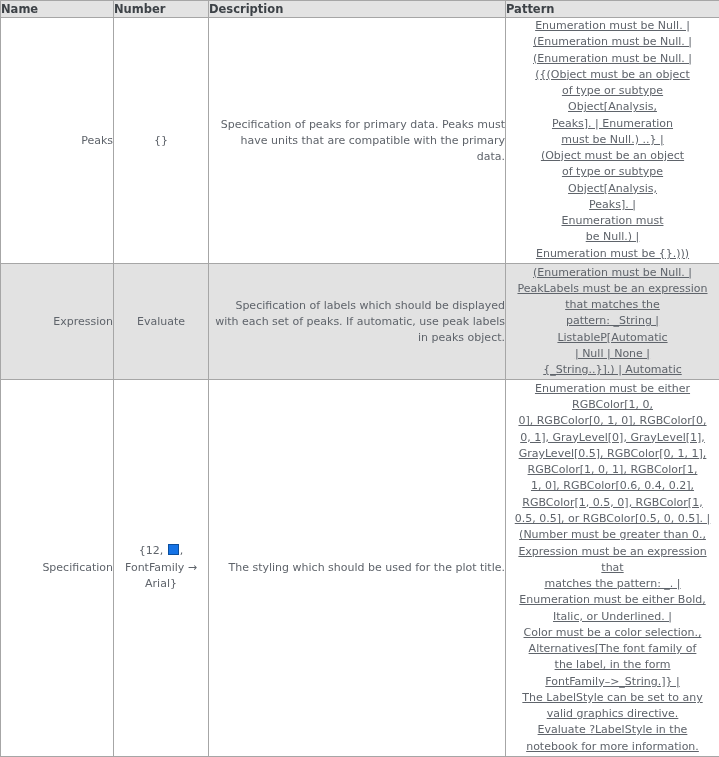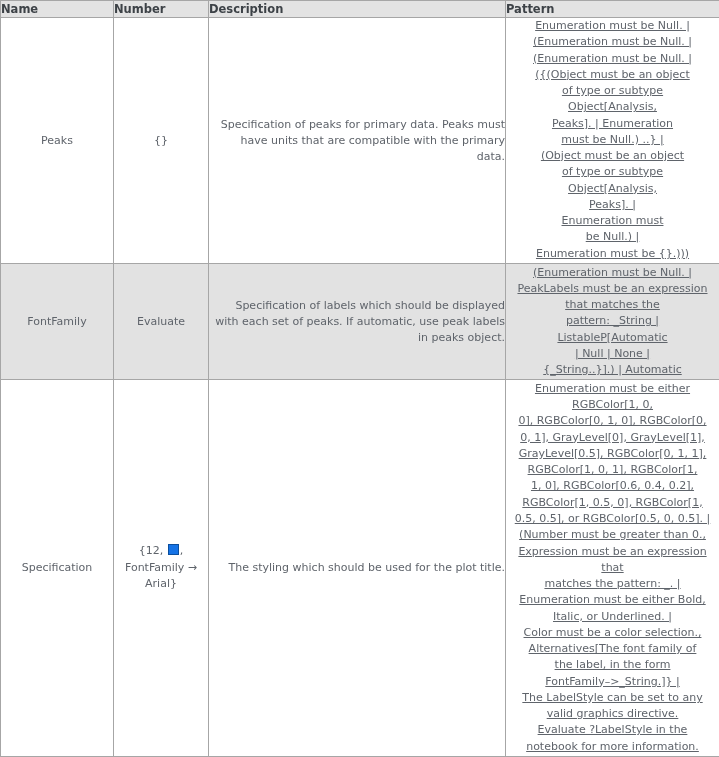--- a/index.html
+++ b/index.html
@@ -52,21 +52,21 @@
     font-size: 11px;
     line-height: 1.45;
     color: #5f646b;
   }
   tbody tr.alt td {
     background: #e2e2e2;
   }
 
   .cell-name {
     padding: 4px 6px 4px 7px;
-    text-align: center;
+    text-align: right;
   }
   .cell-default {
     padding: 4px 8px;
     text-align: center;
   }
   .cell-desc {
     padding: 4px 10px;
     text-align: right;
   }
   .cell-pattern {
@@ -132,21 +132,21 @@
 (Object must be an object
 of type or subtype
 Object[Analysis,
 Peaks]. |
 Enumeration must
 be Null.) |
 Enumeration must be {}.)))</td>
     </tr>
 
     <tr class="alt">
-      <td class="cell-name">FontFamily</td>
+      <td class="cell-name">Expression</td>
       <td class="cell-default">Evaluate</td>
       <td class="cell-desc">Specification of labels which should be displayed with each set of peaks.  If automatic, use peak labels in peaks object.</td>
       <td class="cell-pattern">(Enumeration must be Null. |
 PeakLabels must be an expression
 that matches the
 pattern: _String |
 ListableP[Automatic
 | Null | None |
 {_String..}].) | Automatic</td>
     </tr>

